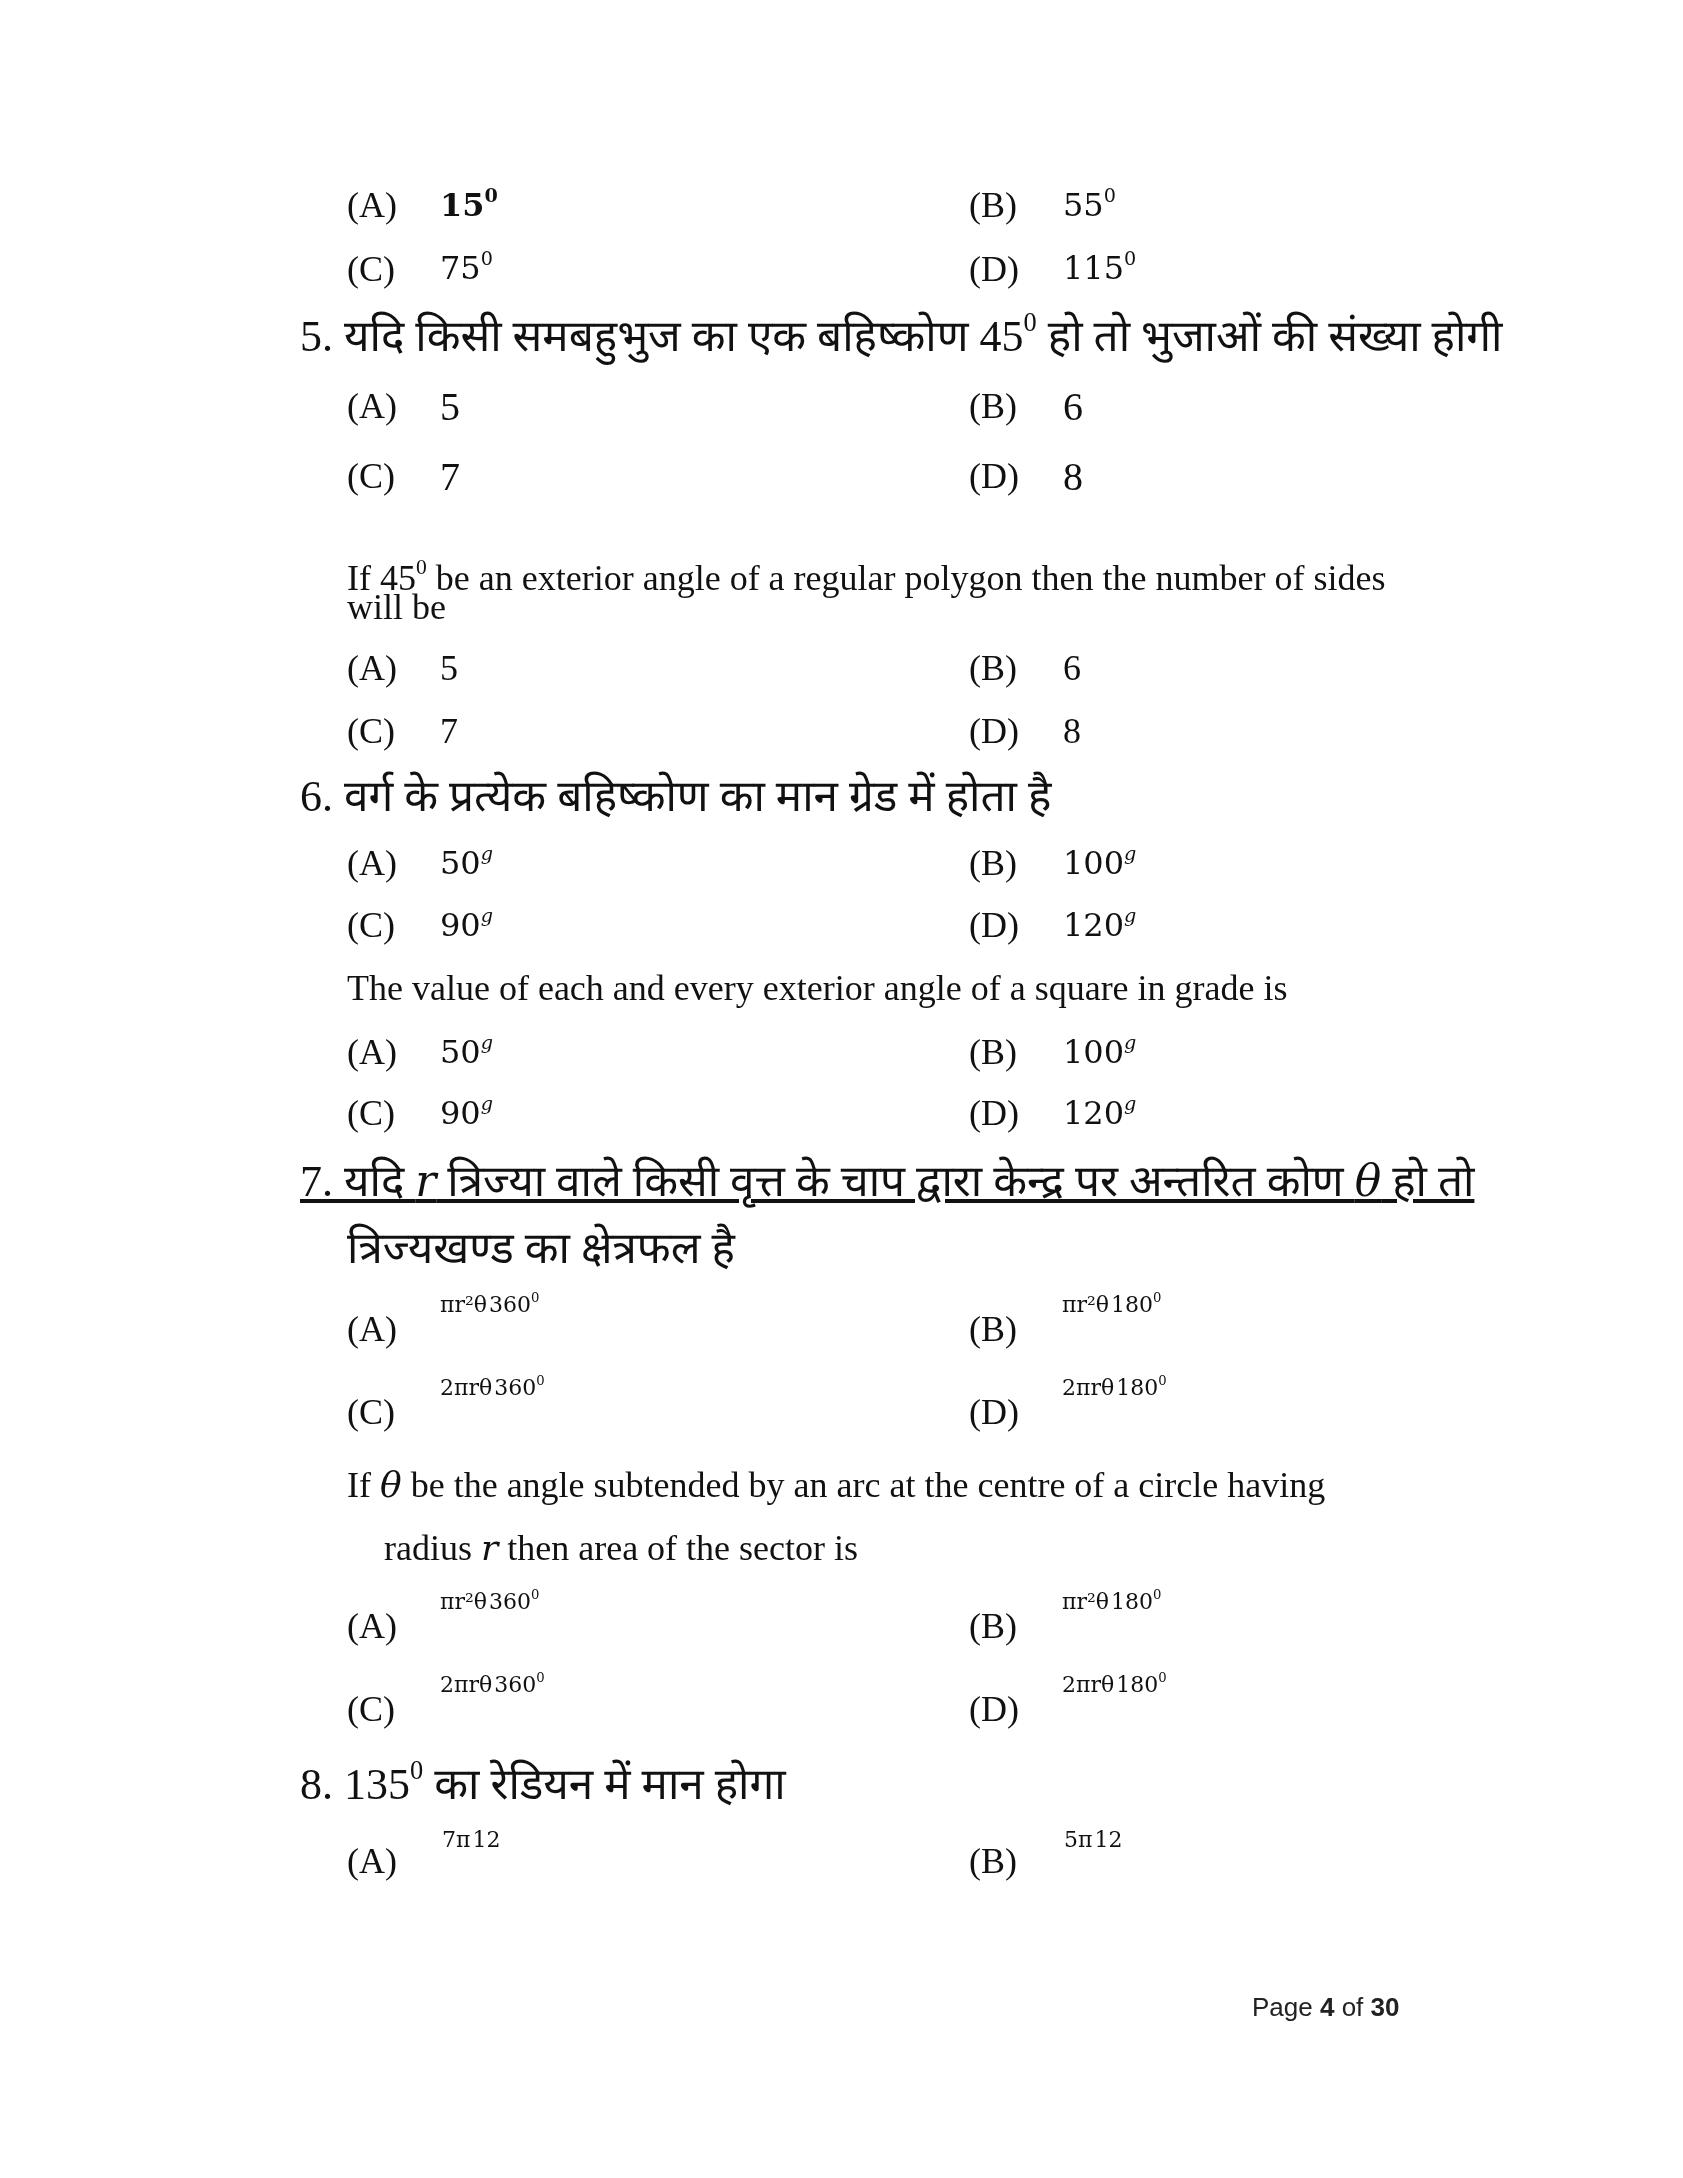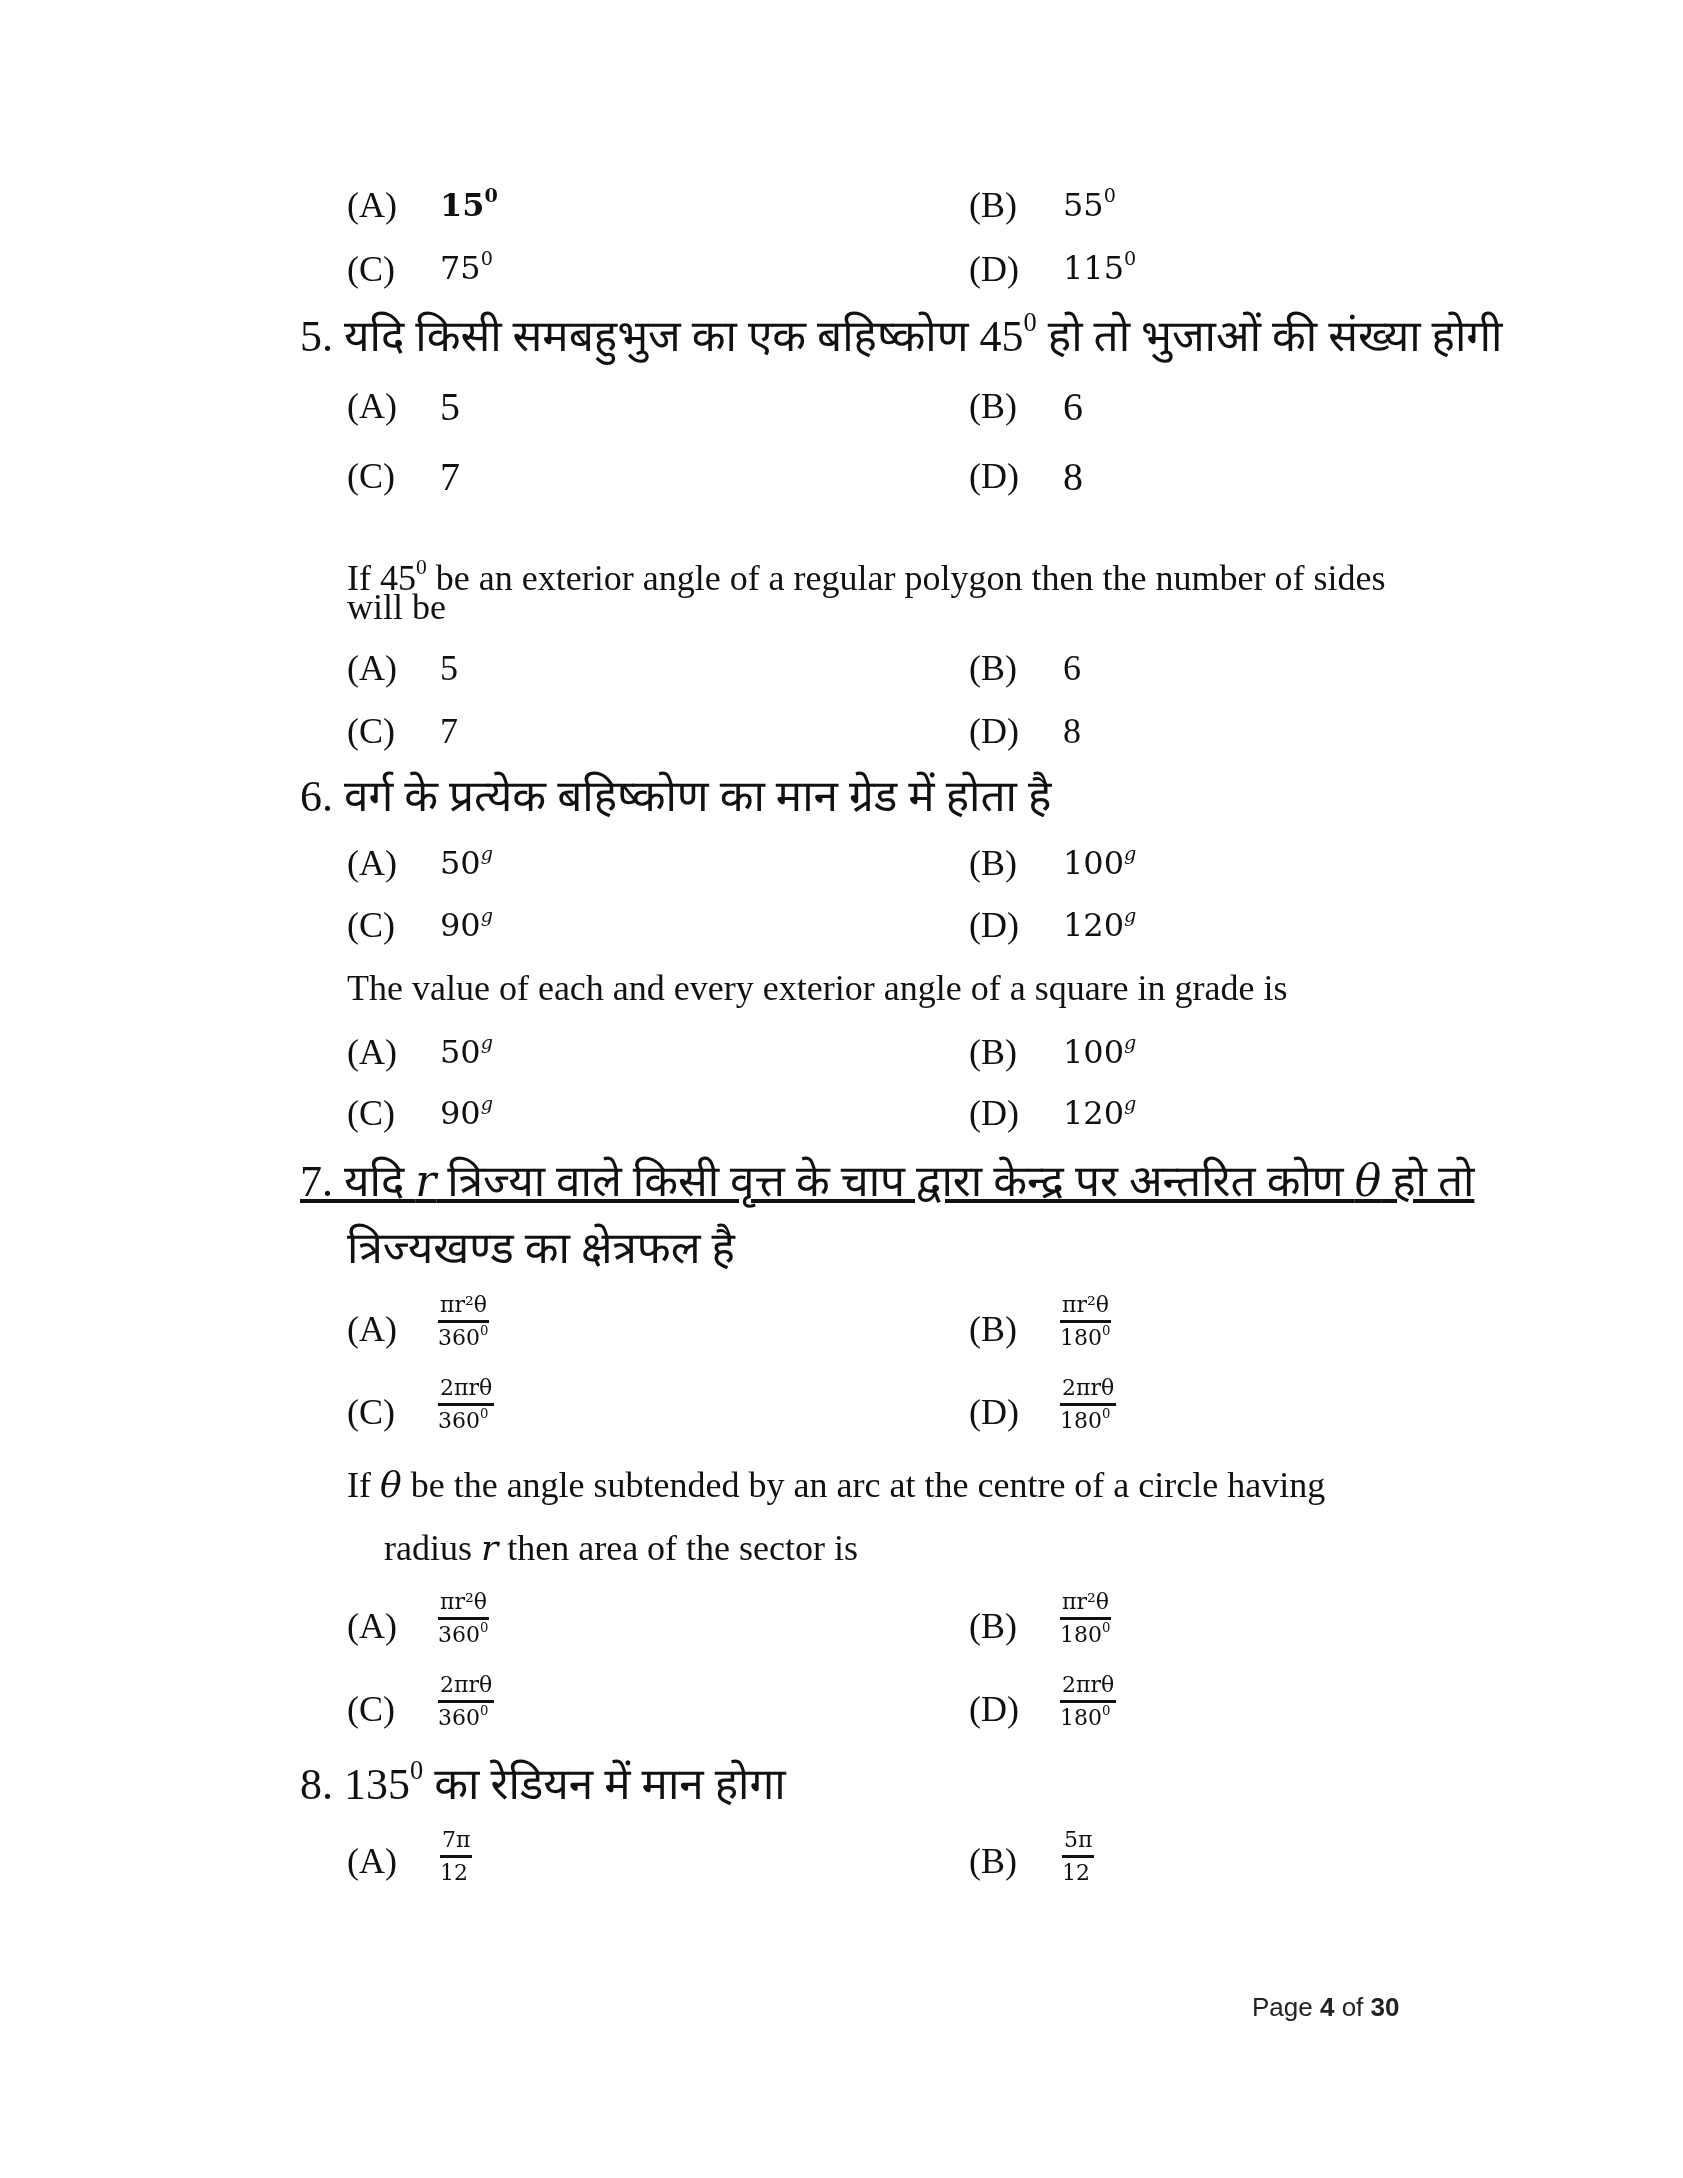--- a/index.html
+++ b/index.html
@@ -5,21 +5,21 @@
   html, body { margin:0; padding:0; background:#ffffff; }
   body { width:1683px; height:2178px; position:relative; overflow:hidden;
          font-family:"Liberation Serif", "DejaVu Serif", serif; color:#111; }
   .abs { position:absolute; white-space:nowrap; }
   .q { font-size:44px; line-height:44px; }
   .opt-lbl { font-size:36px; }
   .opt-val { font-size:36px; }
   .math { font-family:"DejaVu Serif", serif; font-size:32px; }
   .eng { font-size:36px; }
   sup { font-size:0.6em; vertical-align:0.75em; line-height:0; }
-  .frac { display:inline-flex; flex-direction:column; align-items:flex-start;
+  .frac { display:inline-flex; flex-direction:row; align-items:flex-end;
           font-family:"DejaVu Serif", serif; font-size:22px; line-height:26px; }
   .frac .num { padding:0 2px; }
   .frac .bar { align-self:stretch; border-top:3px solid #111; margin:2px 0; }
   .frac .num i, .eng i, .q i { font-style:italic; }
   .footer { font-family:"Liberation Sans", sans-serif; font-size:26px; color:#222; }
   .footer b { font-weight:bold; }
 </style>
 </head>
 <body>
 

